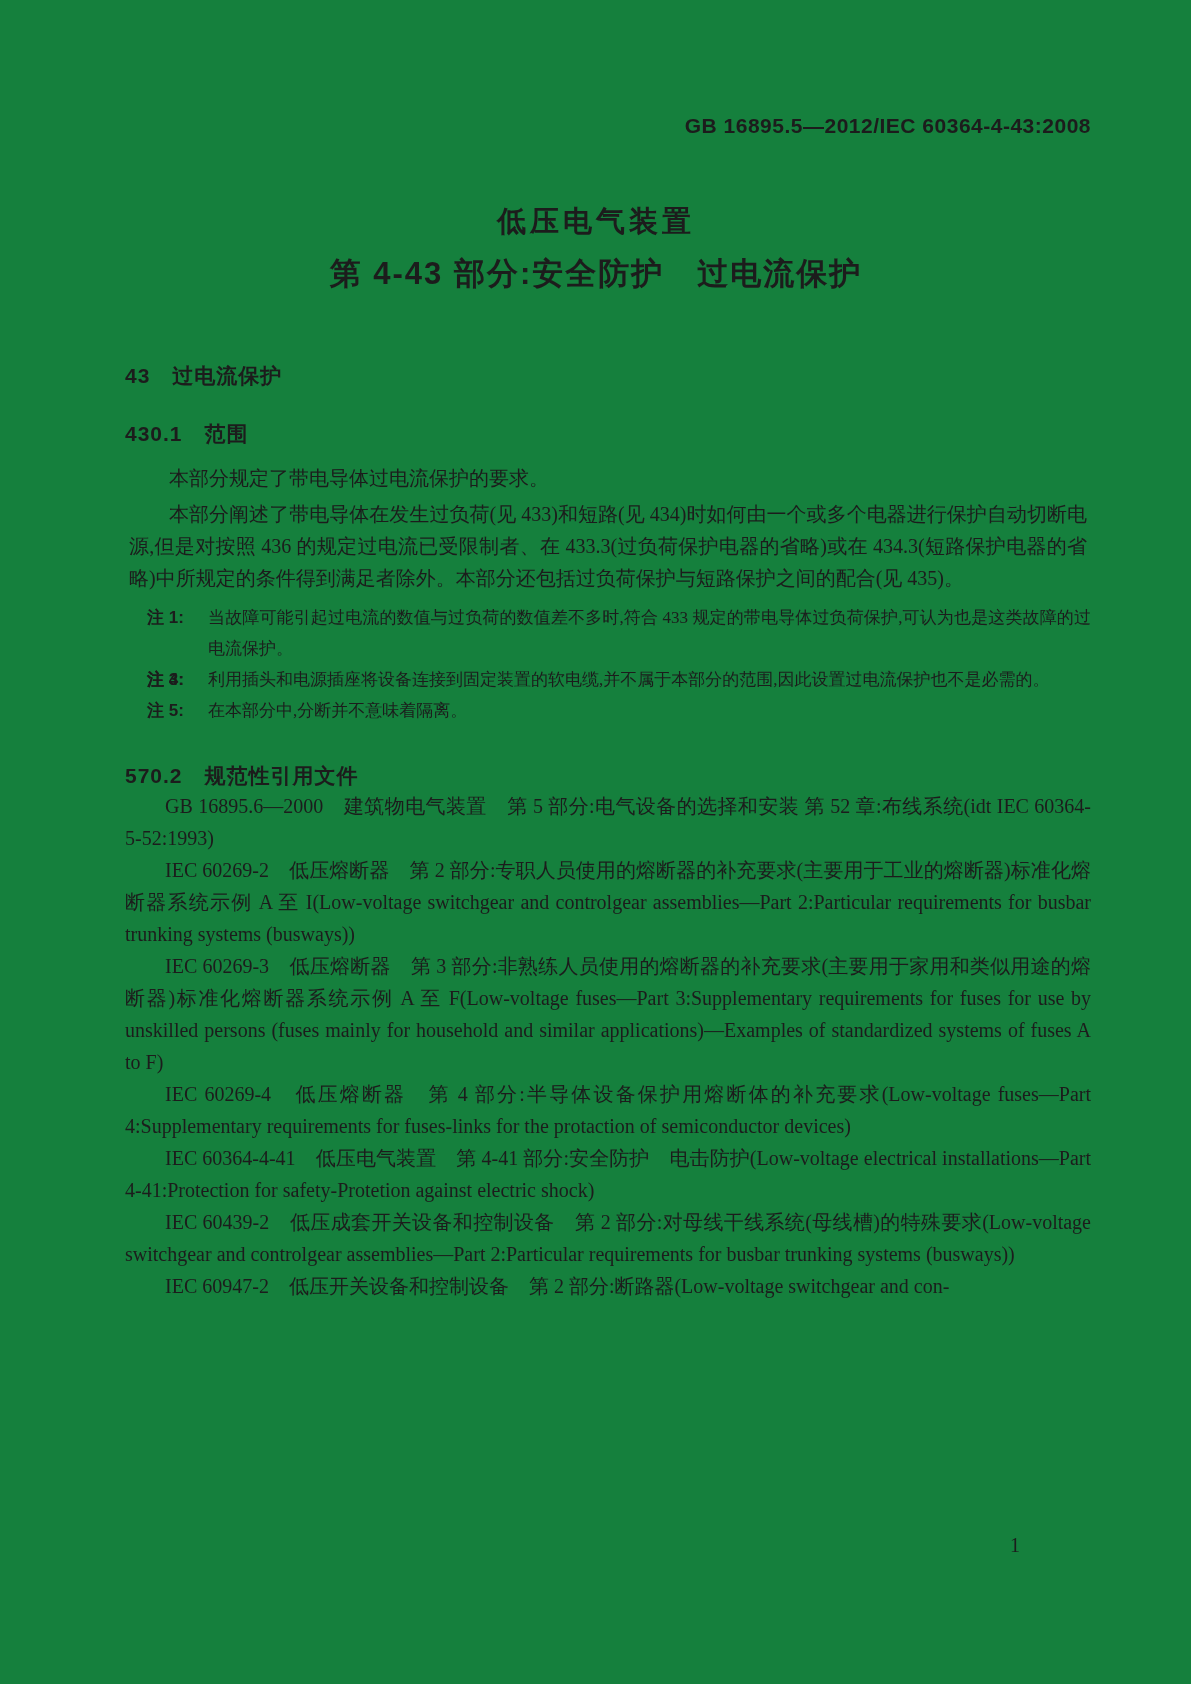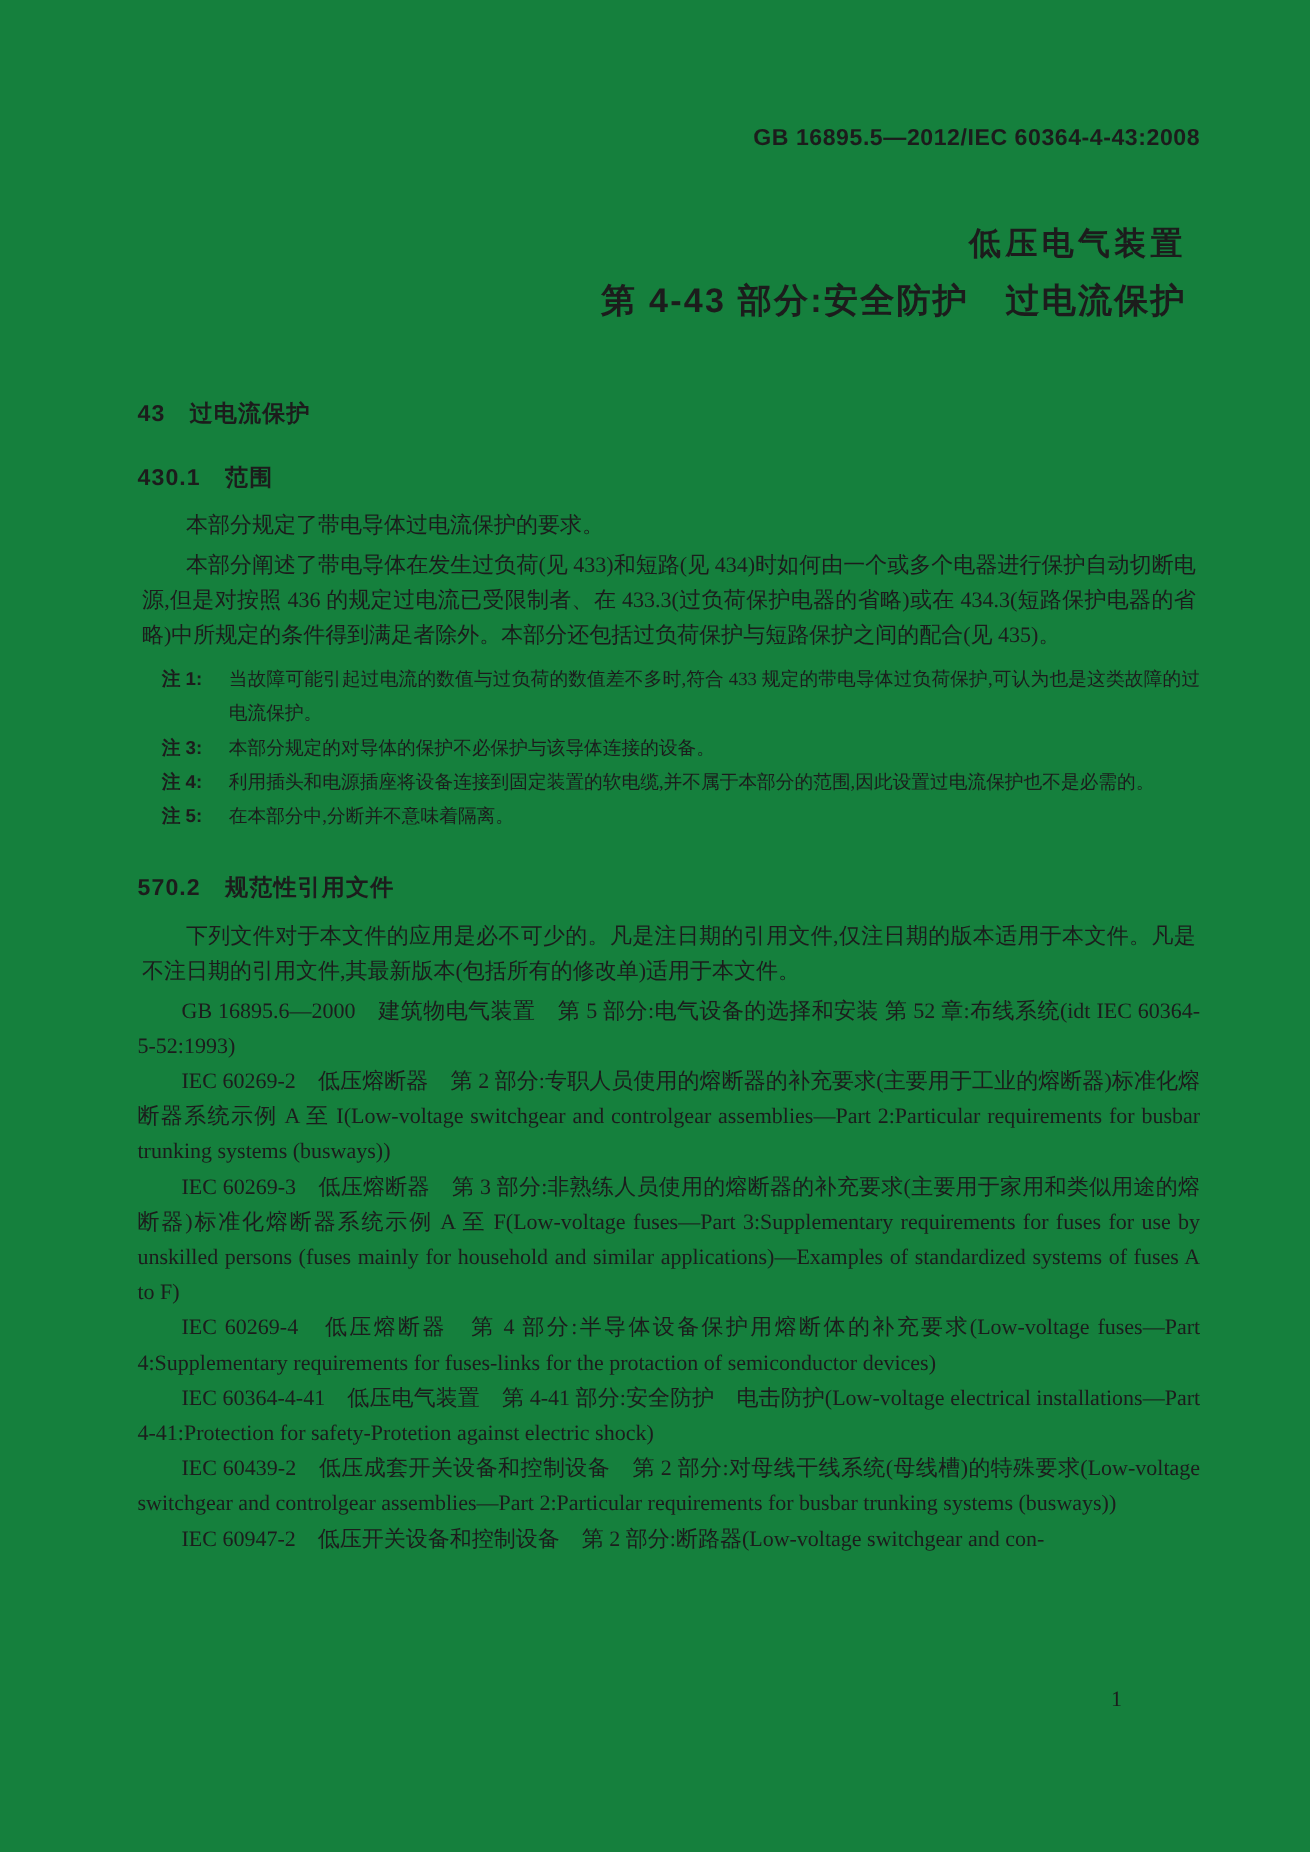--- a/index.html
+++ b/index.html
@@ -20,21 +20,21 @@
     font-weight: bold;
     font-size: 21px;
     letter-spacing: 0.5px;
     white-space: nowrap;
   }
   .title-block {
     position: absolute;
     top: 202px;
     left: 113px;
     width: 966px;
-    text-align: right;
+    text-align: center;
     font-family: "Liberation Sans", "DejaVu Sans", sans-serif;
     font-weight: bold;
   }
   .title-l1 { font-size: 29px; letter-spacing: 4px; }
   .title-l2 { font-size: 31px; margin-top: 11px; letter-spacing: 2px; }
 
   .main {
     position: absolute;
     top: 0;
     left: 125px;
@@ -118,35 +118,33 @@
 
     <p class="body-p">本部分阐述了带电导体在发生过负荷(见 433)和短路(见 434)时如何由一个或多个电器进行保护自动切断电源,但是对按照 436 的规定过电流已受限制者、在 433.3(过负荷保护电器的省略)或在 434.3(短路保护电器的省略)中所规定的条件得到满足者除外。本部分还包括过负荷保护与短路保护之间的配合(见 435)。</p>
 
     <div class="notes">
       <div class="note">
         <span class="note-label">注 1:</span>
         <span>当故障可能引起过电流的数值与过负荷的数值差不多时,符合 433 规定的带电导体过负荷保护,可认为也是这类故障的过电流保护。</span>
       </div>
       <div class="note">
         <span class="note-label">注 3:</span>
-        <span>本部分规定的对导体的保护不必保护与该导体连接的设备。</span>
       </div>
       <div class="note">
         <span class="note-label">注 4:</span>
         <span>利用插头和电源插座将设备连接到固定装置的软电缆,并不属于本部分的范围,因此设置过电流保护也不是必需的。</span>
       </div>
       <div class="note">
         <span class="note-label">注 5:</span>
         <span>在本部分中,分断并不意味着隔离。</span>
       </div>
     </div>
 
     <h3 class="sec sec2">570.2　规范性引用文件</h3>
 
-    <p class="body-p first-p">下列文件对于本文件的应用是必不可少的。凡是注日期的引用文件,仅注日期的版本适用于本文件。凡是不注日期的引用文件,其最新版本(包括所有的修改单)适用于本文件。</p>
 
     <p class="ref-p">GB 16895.6—2000　建筑物电气装置　第 5 部分:电气设备的选择和安装 第 52 章:布线系统(idt IEC 60364-5-52:1993)</p>
     <p class="ref-p">IEC 60269-2　低压熔断器　第 2 部分:专职人员使用的熔断器的补充要求(主要用于工业的熔断器)标准化熔断器系统示例 A 至 I(Low-voltage switchgear and controlgear assemblies—Part 2:Particular requirements for busbar trunking systems (busways))</p>
     <p class="ref-p">IEC 60269-3　低压熔断器　第 3 部分:非熟练人员使用的熔断器的补充要求(主要用于家用和类似用途的熔断器)标准化熔断器系统示例 A 至 F(Low-voltage fuses—Part 3:Supplementary requirements for fuses for use by unskilled persons (fuses mainly for household and similar applications)—Examples of standardized systems of fuses A to F)</p>
     <p class="ref-p">IEC 60269-4　低压熔断器　第 4 部分:半导体设备保护用熔断体的补充要求(Low-voltage fuses—Part 4:Supplementary requirements for fuses-links for the protaction of semiconductor devices)</p>
     <p class="ref-p">IEC 60364-4-41　低压电气装置　第 4-41 部分:安全防护　电击防护(Low-voltage electrical installations—Part 4-41:Protection for safety-Protetion against electric shock)</p>
     <p class="ref-p">IEC 60439-2　低压成套开关设备和控制设备　第 2 部分:对母线干线系统(母线槽)的特殊要求(Low-voltage switchgear and controlgear assemblies—Part 2:Particular requirements for busbar trunking systems (busways))</p>
     <p class="ref-p">IEC 60947-2　低压开关设备和控制设备　第 2 部分:断路器(Low-voltage switchgear and con-</p>
 
   </div>

